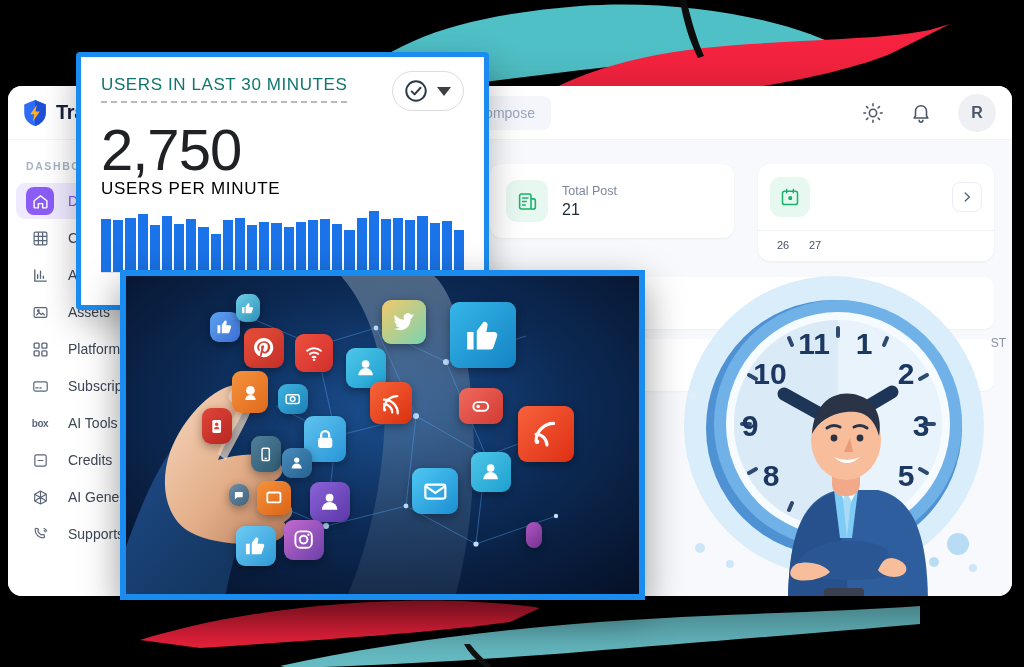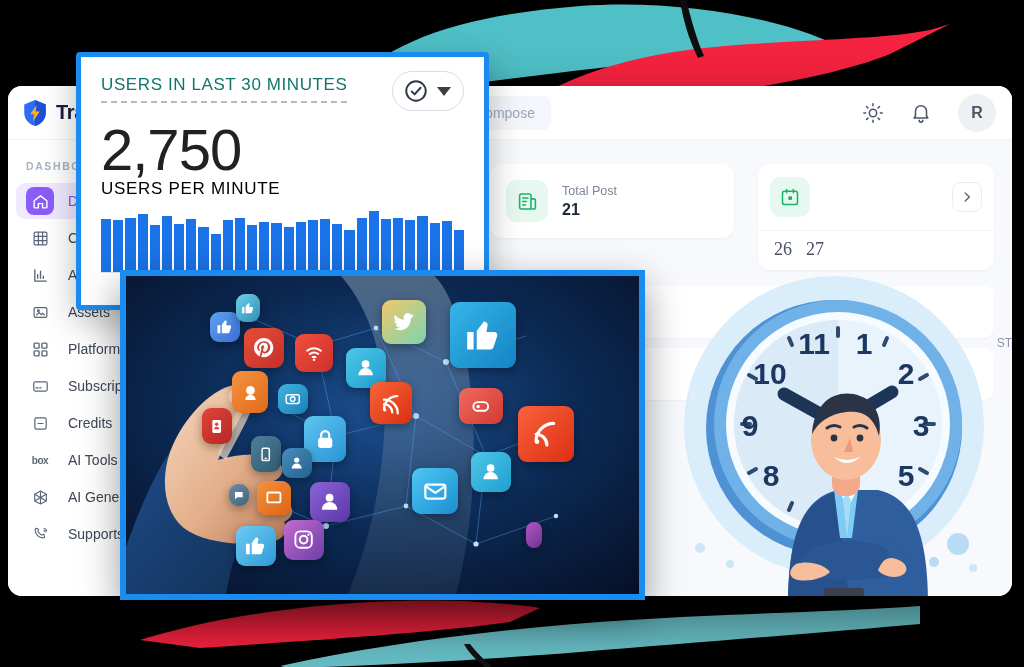--- a/index.html
+++ b/index.html
@@ -94,21 +94,21 @@
     flex: 1; height: 74px; background: #ffffff; border-radius: 12px;
     display: flex; align-items: center; gap: 14px; padding: 0 16px;
     box-shadow: 0 1px 3px rgba(22,34,51,.05);
   }
   .stat-ico {
     width: 42px; height: 42px; border-radius: 11px; background: #e6f8ef;
     display: flex; align-items: center; justify-content: center; color: #19b26b;
   }
   .stat-ico svg { width: 21px; height: 21px; }
   .stat-title { font-size: 12.5px; color: #7b8798; margin-bottom: 3px; }
-  .stat-value { font-size: 16px; font-weight: bold; color: #1e2a3b; }
+  .stat-value { font-size: 16px; font-weight: normal; color: #1e2a3b; }
 
   .date-card {
     width: 236px; background: #ffffff; border-radius: 12px;
     box-shadow: 0 1px 3px rgba(22,34,51,.05); overflow: hidden;
     flex: 0 0 236px;
   }
   .date-head { display: flex; align-items: center; gap: 12px; padding: 13px 12px; }
   .date-ico {
     width: 40px; height: 40px; border-radius: 11px; background: #e6f8ef;
     display: flex; align-items: center; justify-content: center; color: #19b26b;
@@ -116,33 +116,33 @@
   .date-ico svg { width: 20px; height: 20px; }
   .date-main { font-size: 16px; font-weight: bold; color: #1e2a3b; }
   .date-sub { font-size: 12.5px; color: #a3adbd; }
   .date-next {
     margin-left: auto; width: 30px; height: 30px; border-radius: 8px;
     border: 1px solid #eaedf3; display: flex; align-items: center;
     justify-content: center; color: #5a6678; background: #fff;
   }
   .date-days {
     display: flex; gap: 6px; padding: 8px 12px 10px; border-top: 1px solid #f1f3f7;
-    font-size: 18px; color: #485165; font-family: Liberation Serif, serif;
+    font-size: 11px; color: #485165;
   }
   .day { width: 26px; text-align: center; }
 
   .list-rows { padding: 16px 18px 0; }
   .list-row {
     height: 52px; background: #fff; border-radius: 10px; margin-bottom: 10px;
     display: flex; align-items: center; padding: 0 18px;
     font-size: 13.5px; color: #57627a;
     box-shadow: 0 1px 2px rgba(22,34,51,.04);
   }
   .right-col-note {
-    position: absolute; right: 0; top: 196px; font-size: 12px; color: #8b95a7;
+    position: absolute; right: 6px; top: 196px; font-size: 12px; color: #8b95a7;
   }
 
   
   .illus { position: absolute; right: -6px; bottom: -10px; width: 380px; height: 330px; }
 
   
   .analytics {
     position: absolute; left: 76px; top: 52px; width: 413px; height: 258px;
     background: #ffffff; border: 5px solid #1a8cf0; border-radius: 4px;
     box-shadow: 0 12px 34px rgba(0,0,0,.28);
@@ -296,32 +296,32 @@
         <span class="side-ico">
           <svg viewBox="0 0 24 24" fill="none" stroke="currentColor" stroke-width="1.7">
               <rect x="2.5" y="5.5" width="19" height="13" rx="2.2"></rect>
               <path d="M5.5 14h3M11 14h2" stroke-linecap="round"></path>
             </svg>
         </span>
         <span class="side-label-txt">Subscription</span>
       </div>
 
       <div class="side-item">
+        <span class="side-ico" style="font-size:10px;font-weight:700;letter-spacing:-.4px;">box</span>
+        <span class="side-label-txt">AI Tools</span>
+      </div>
+
+      <div class="side-item">
         <span class="side-ico">
           <svg viewBox="0 0 24 24" fill="none" stroke="currentColor" stroke-width="1.7">
               <rect x="4" y="4" width="16" height="16" rx="2.4"></rect>
               <path d="M8.5 12h7" stroke-linecap="round"></path>
             </svg>
         </span>
         <span class="side-label-txt">Credits</span>
-      </div>
-
-      <div class="side-item">
-        <span class="side-ico" style="font-size:10px;font-weight:700;letter-spacing:-.4px;">box</span>
-        <span class="side-label-txt">AI Tools</span>
       </div>
 
       <div class="side-item">
         <span class="side-ico">
           <svg viewBox="0 0 24 24" fill="none" stroke="currentColor" stroke-width="1.6">
               <path d="M12 2.8l8.2 4.7v9.4L12 21.2 3.8 16.9V7.5z" stroke-linejoin="round"></path>
               <path d="M12 2.8v18.4M3.8 7.5L12 12l8.2-4.5M3.8 16.9L12 12l8.2 4.9"></path>
             </svg>
         </span>
         <span class="side-label-txt">AI Generated</span>

